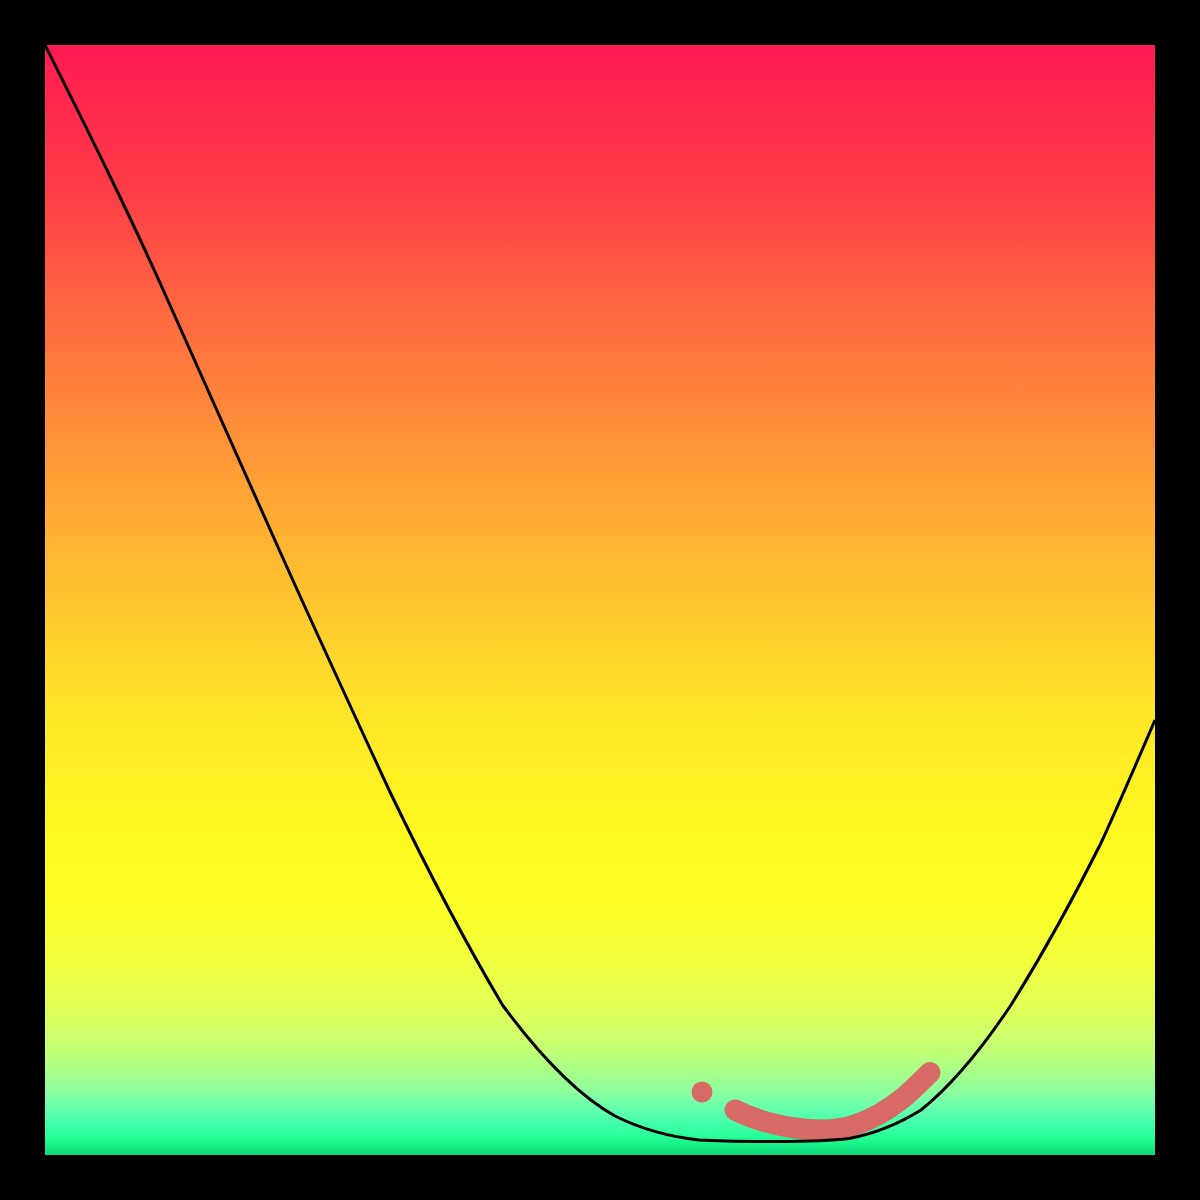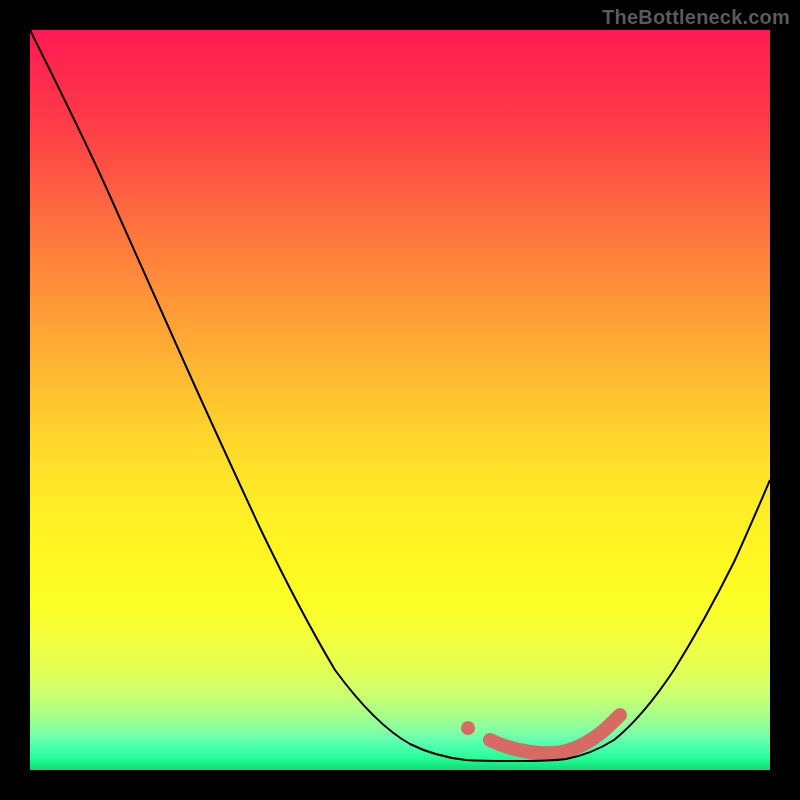--- a/index.html
+++ b/index.html
@@ -99,14 +99,13 @@
                C 400 724, 418 728, 436 730
                C 452 731, 470 731, 488 731
                C 504 731, 520 731, 536 729
                C 552 726, 568 720, 584 710
                C 604 694, 624 670, 644 640
                C 664 608, 684 572, 704 532
                C 716 506, 728 478, 740 450"></path>
     </svg>
 
   </div>
-  <div class="attribution">TheBottleneck.com</div>
 </div>
 
 </body></html>

